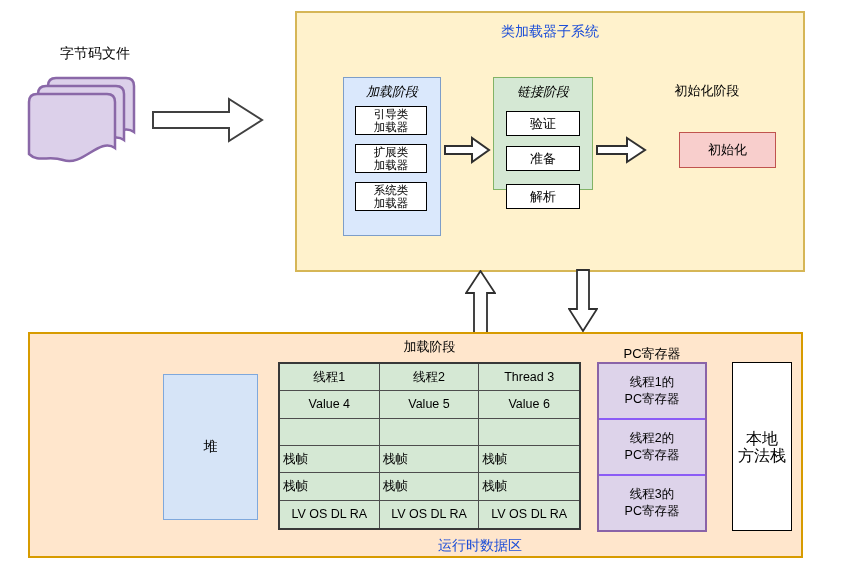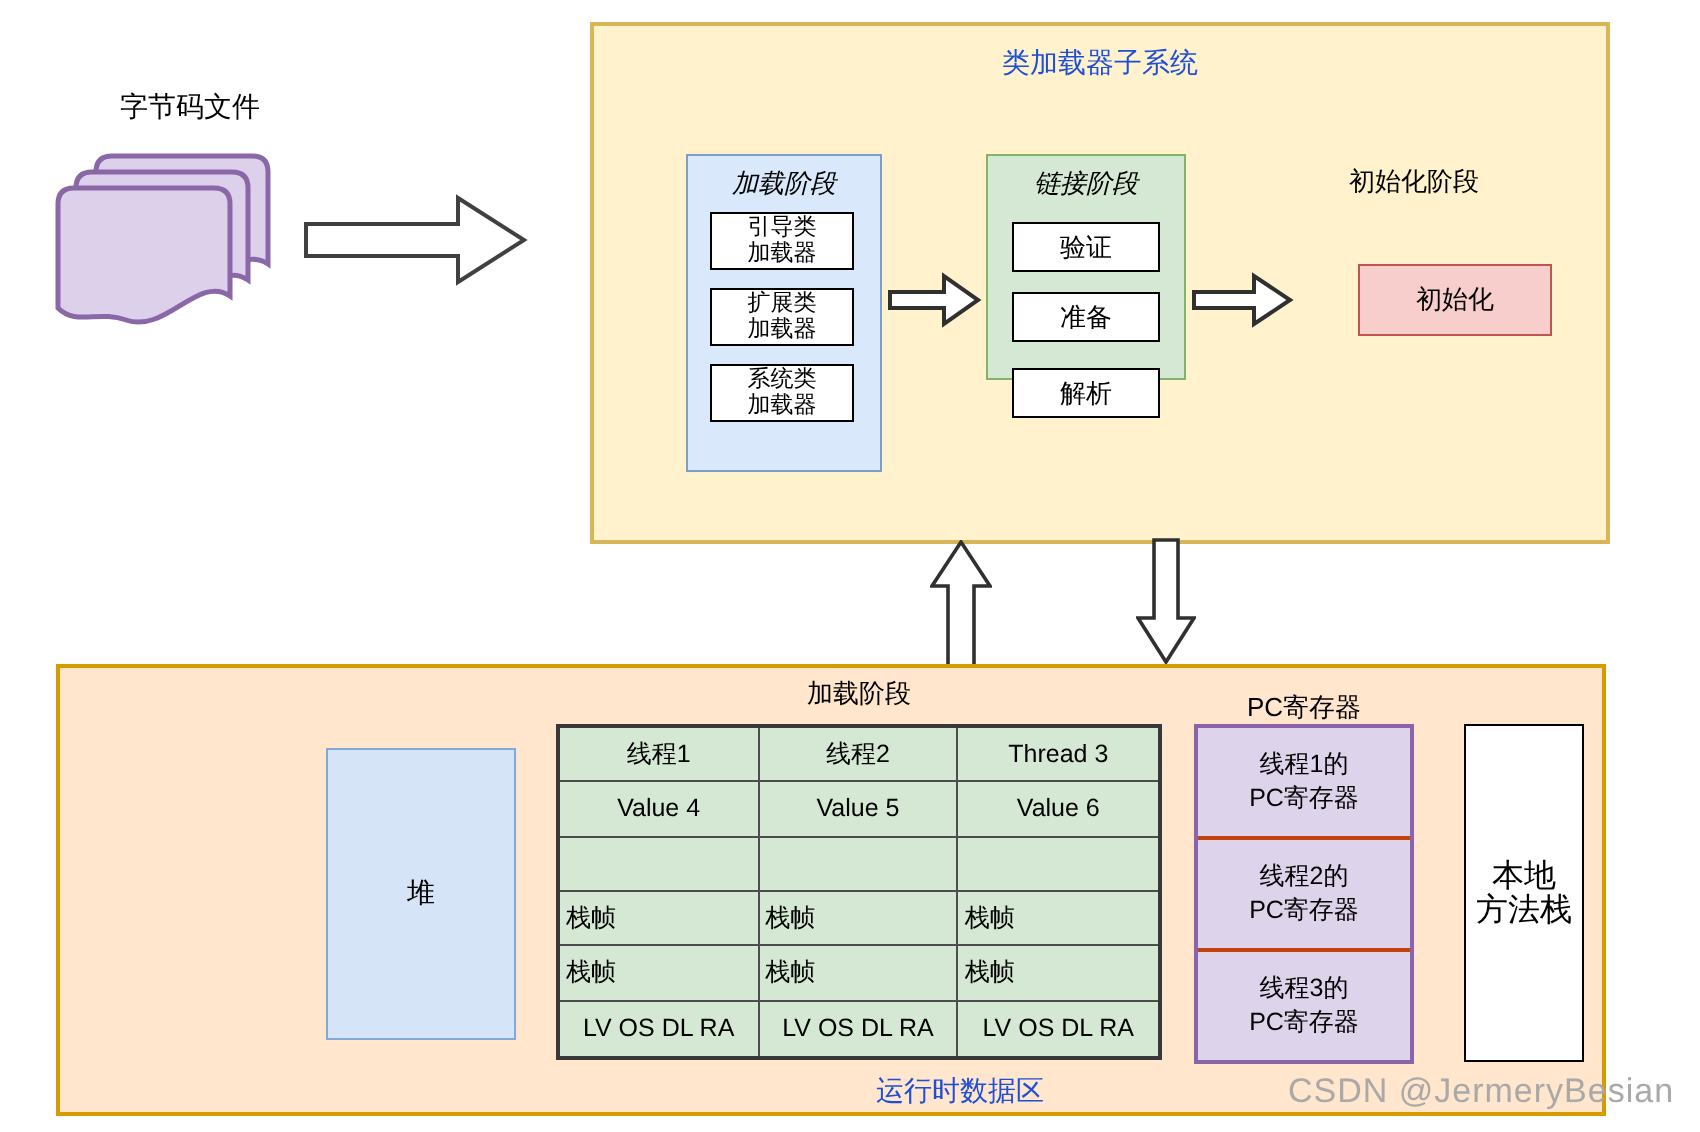--- a/index.html
+++ b/index.html
@@ -62,21 +62,21 @@
               border: 2px solid #383838; background: #d5e8d4;
               display: grid; grid-template-columns: 1fr 1fr 1fr; grid-template-rows: repeat(6, 1fr); }
   .vm-cell { border-right: 1px solid #4d4d4d; border-bottom: 1px solid #4d4d4d;
              display: flex; align-items: center; justify-content: center; font-size: 12.5px; }
   .vm-cell.c3 { border-right: none; }
   .vm-cell.r6 { border-bottom: none; }
   .vm-cell.left { justify-content: flex-start; padding-left: 3px; }
   .pc-title { left: 567px; top: 11px; width: 110px; font-size: 13px; }
   .pc-box { left: 567px; top: 28px; width: 110px; height: 170px;
             background: #ddd3ea; border: 2px solid #8a63a8; display: flex; flex-direction: column; }
-  .pc-cell { flex: 1; border-bottom: 2px solid #c2410c;
+  .pc-cell { flex: 1; border-bottom: 2px solid #8b5cf6;
              display: flex; align-items: center; justify-content: center;
              text-align: center; font-size: 12.5px; line-height: 17px; }
   .pc-cell:last-child { border-bottom: none; }
   .native-box { left: 702px; top: 28px; width: 60px; height: 169px;
                 background: #ffffff; border: 1.5px solid #000;
                 display: flex; align-items: center; justify-content: center;
                 text-align: center; font-size: 16px; line-height: 17px; }
   .runtime-label { left: 330px; top: 203px; width: 240px; font-size: 14px; }
 
   .watermark { left: 644px; top: 536px; width: 206px; font-size: 17px;
@@ -172,14 +172,13 @@
       <div class="pc-cell preline">线程3的
 PC寄存器</div>
     </div>
 
     <div class="abs native-box preline">本地
 方法栈</div>
 
     <div class="abs runtime-label center red">运行时数据区</div>
   </div>
 
-  <div class="abs watermark">CSDN @JermeryBesian</div>
 </div>
 
 </body></html>

